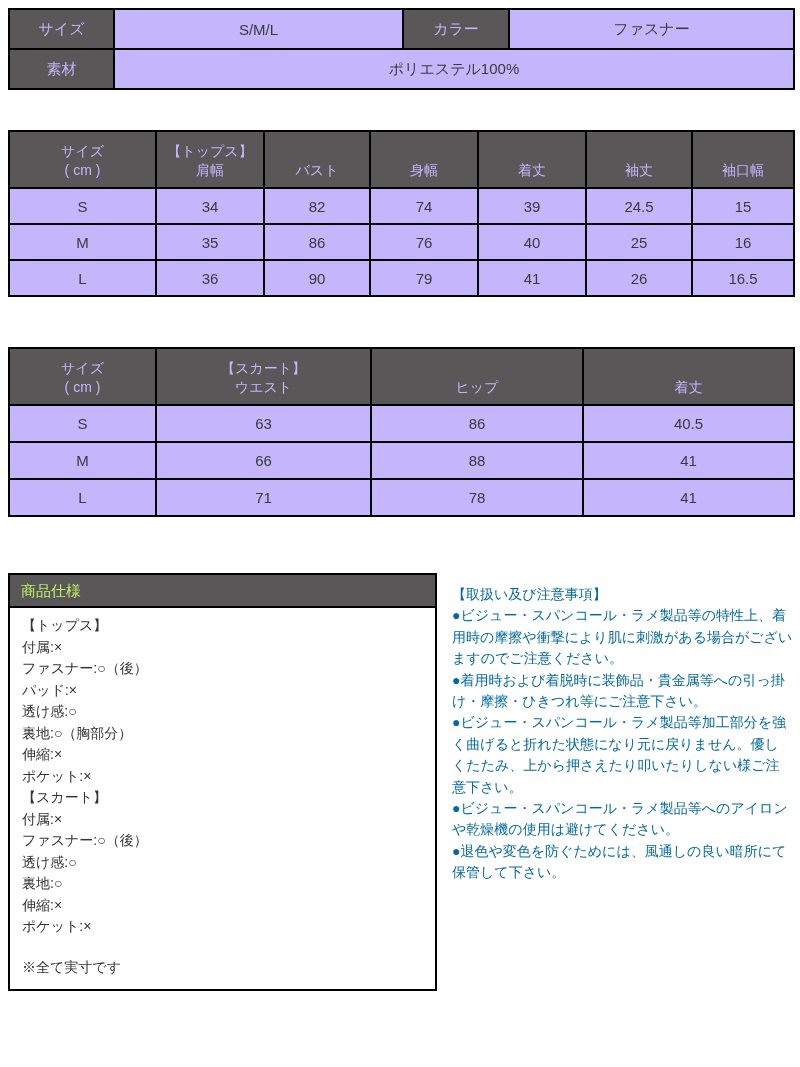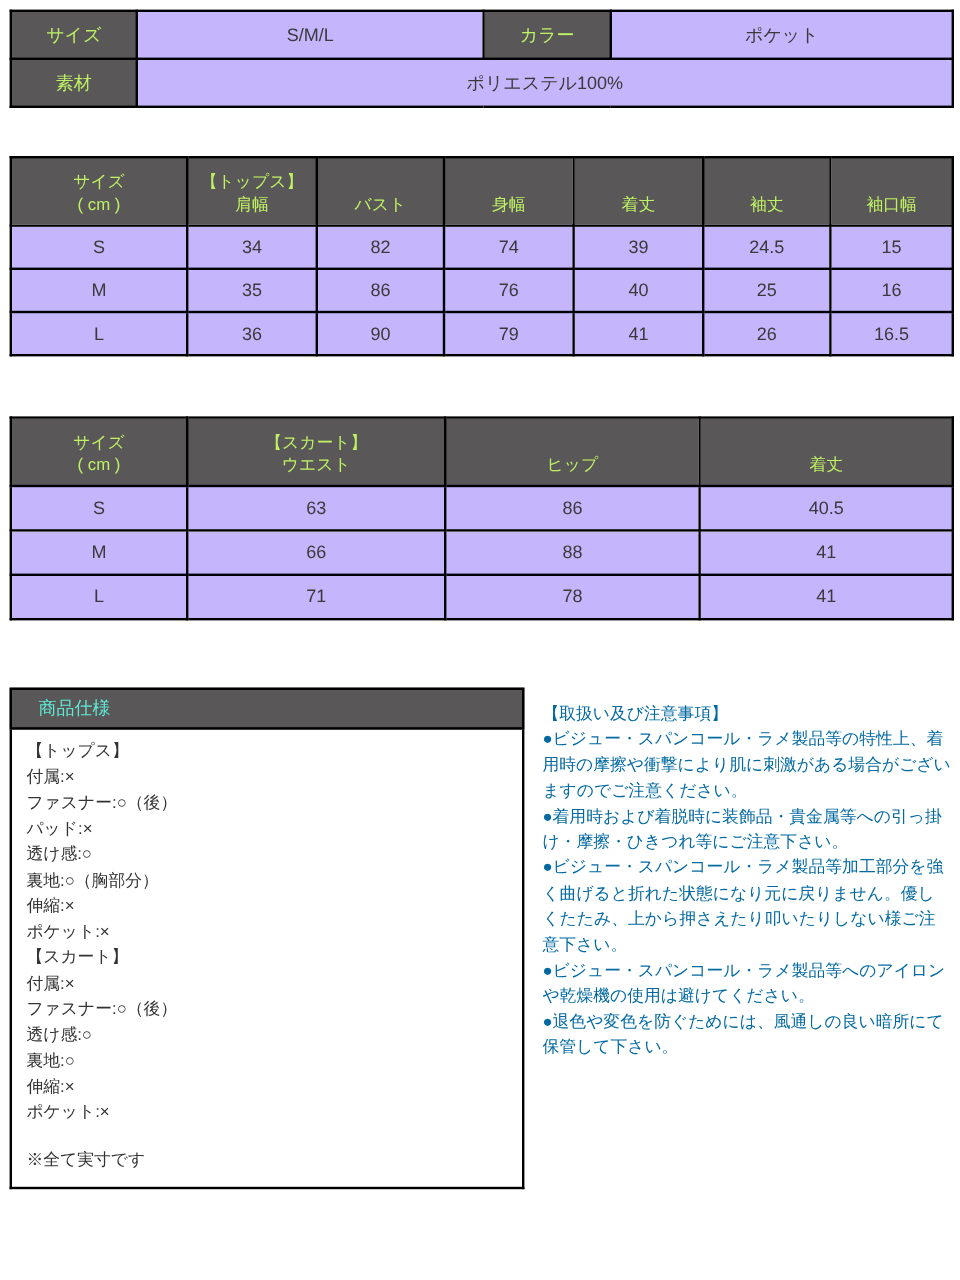--- a/index.html
+++ b/index.html
@@ -7,35 +7,35 @@
     width:800px;min-height:1067px;
     font-family:"Liberation Sans","DejaVu Sans",sans-serif;
     color:#333333;
     box-sizing:border-box;
     padding:8px 7px 0 8px;
   }
   table{border-collapse:collapse;table-layout:fixed;width:785px;}
   td,th{border:2px solid #000000;text-align:center;font-weight:normal;
         font-size:15px;color:#3a3a3a;background:#c4b5fd;overflow:hidden;
         padding:0;}
-  .dk{background:#595757;color:#bef264;}
+  .dk{background:#595757;color:#c4b5fd;}
   .t1 td{height:38px;}
   .t1{margin-bottom:40px;}
   .t2{margin-bottom:50px;}
   .t3{margin-bottom:56px;}
   .t2 th,.t3 th{height:48px;vertical-align:bottom;padding-bottom:7px;
                 font-size:14px;line-height:19px;}
   .t2 td{height:34px;}
   .t3 td{height:35px;}
   .bottom{display:flex;align-items:flex-start;}
   .specbox{width:429px;flex:0 0 429px;}
   .spec-title{
-    box-sizing:border-box;height:35px;background:#595757;color:#5eead4;
+    box-sizing:border-box;height:35px;background:#595757;color:#bef264;
     border:2px solid #000000;font-size:15px;line-height:31px;
-    padding-left:22px;
+    padding-left:11px;
   }
   .spec-body{
     box-sizing:border-box;height:383px;border:2px solid #000000;
     border-top:none;padding:7px 12px 0 12px;
     font-size:14px;line-height:21.5px;color:#333333;
   }
   .spec-line{min-height:21.5px;}
   .spec-note{margin-top:20px;font-family:Liberation Mono, monospace;}
   .care{
     box-sizing:border-box;width:341px;margin-left:15px;padding-top:11px;
@@ -52,21 +52,21 @@
       <col style="width:105px">
       <col style="width:289px">
       <col style="width:106px">
       <col style="width:285px">
     </colgroup>
   <tbody>
       <tr>
     <td class="dk">サイズ</td>
     <td>S/M/L</td>
     <td class="dk">カラー</td>
-    <td>ポケット</td>
+    <td>ファスナー</td>
   </tr>
   <tr>
     <td class="dk">素材</td>
     <td colspan="3">ポリエステル100%</td>
   </tr>
 </tbody>
   </table>
 
 <table class="t2">
   <colgroup>

